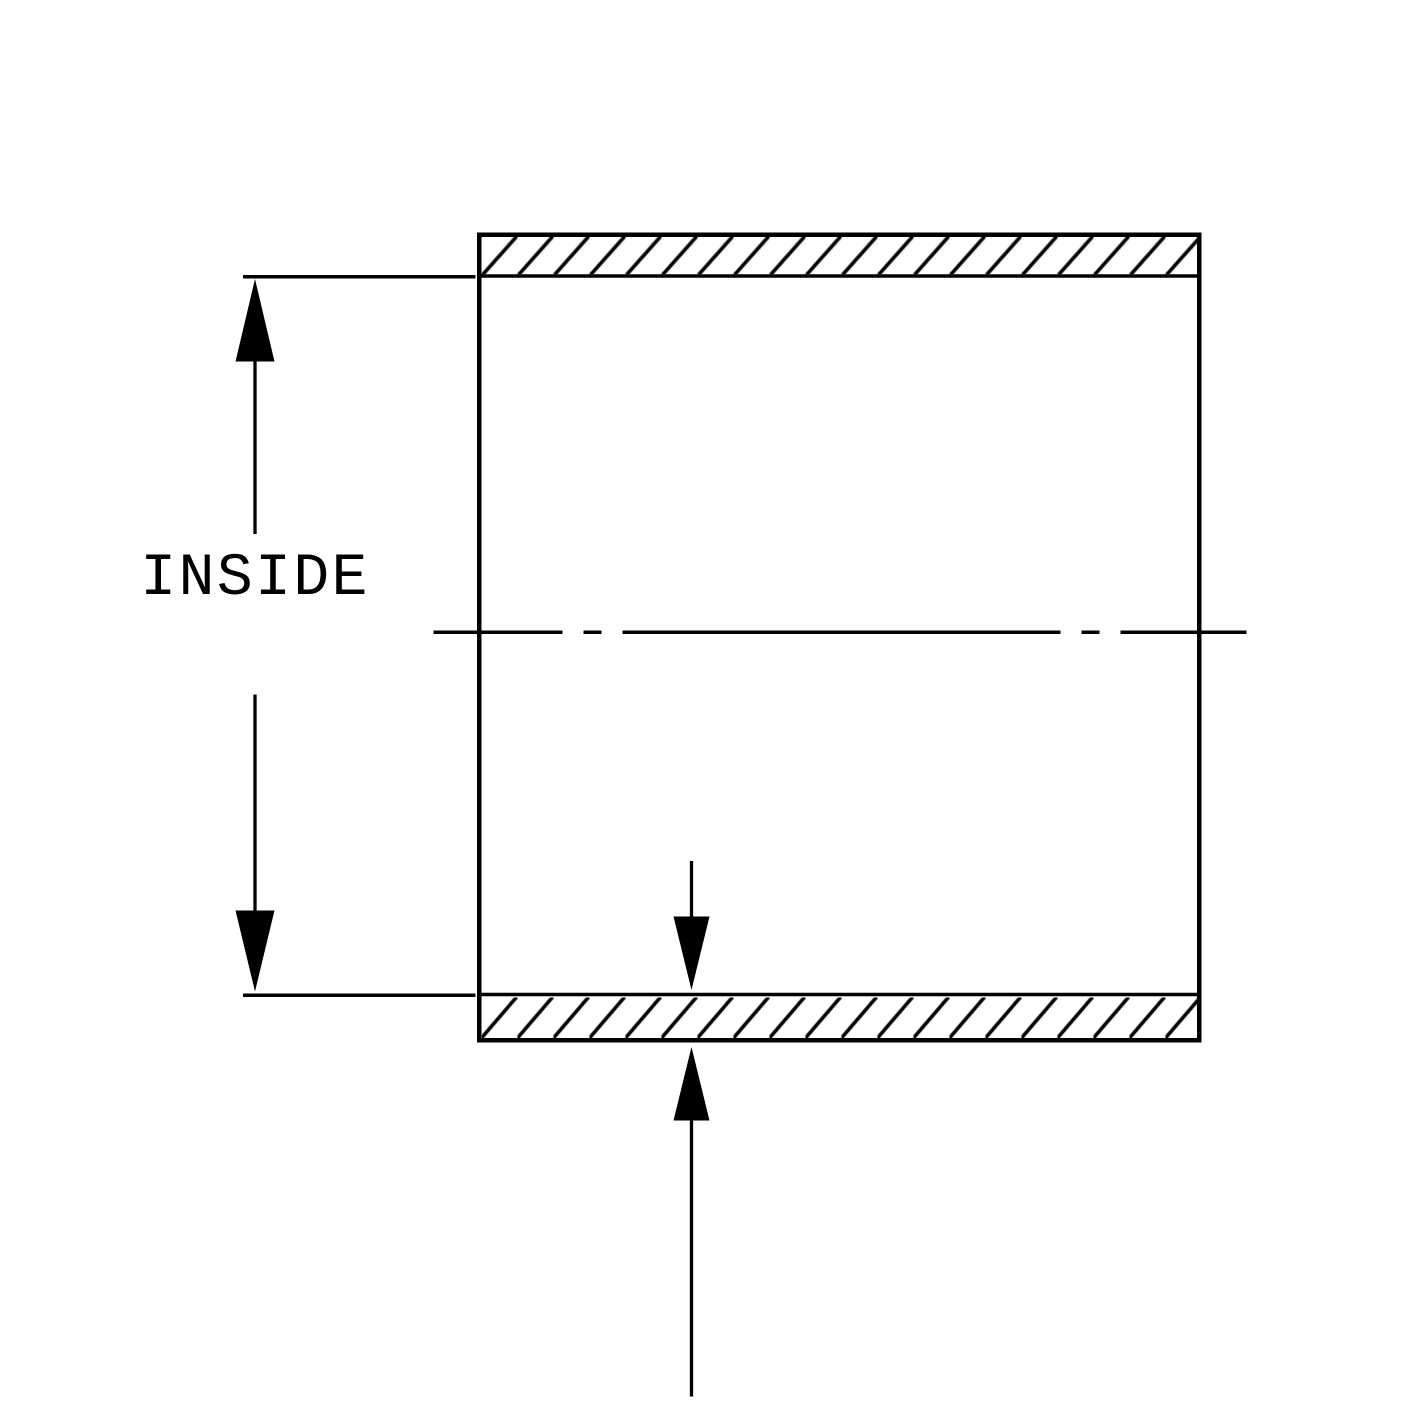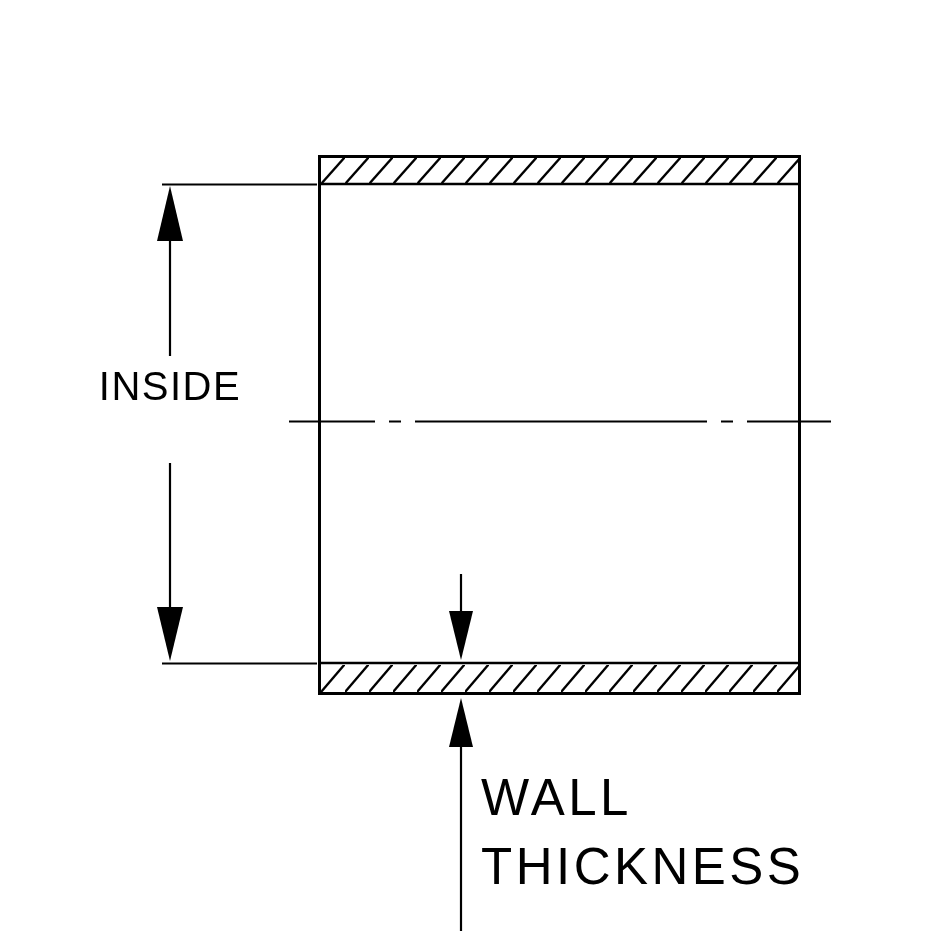--- a/index.html
+++ b/index.html
@@ -30,20 +30,21 @@
     user-select: none;
   }
   #inside-diameter-label {
     left: 35px;
     top: 358px;
     width: 270px;
     text-align: center;
     font-size: 40px;
     line-height: 57px;
     letter-spacing: 1.5px;
+    font-family: Liberation Mono, monospace;
   }
   #wall-thickness-label {
     left: 481px;
     top: 763px;
     text-align: left;
     font-size: 51px;
     line-height: 69px;
     letter-spacing: 3.5px;
   }
 </style>
@@ -83,18 +84,14 @@
     <line x1="461" y1="574" x2="461" y2="613" stroke-width="2.2"></line>
     <polygon points="461,660 449,611 473,611" fill="#000000" stroke="none"></polygon>
     <polygon points="461,698 449,747 473,747" fill="#000000" stroke="none"></polygon>
     <line x1="461" y1="746" x2="461" y2="931" stroke-width="2.2"></line>
   </svg>
 
   <div class="label" id="inside-diameter-label">
     <div>INSIDE</div>
   </div>
 
-  <div class="label" id="wall-thickness-label">
-    <div>WALL</div>
-    <div>THICKNESS</div>
-  </div>
 
 </div>
 
 </body></html>

